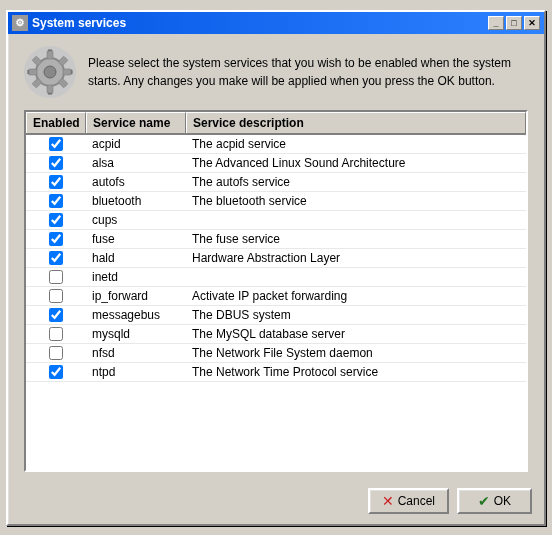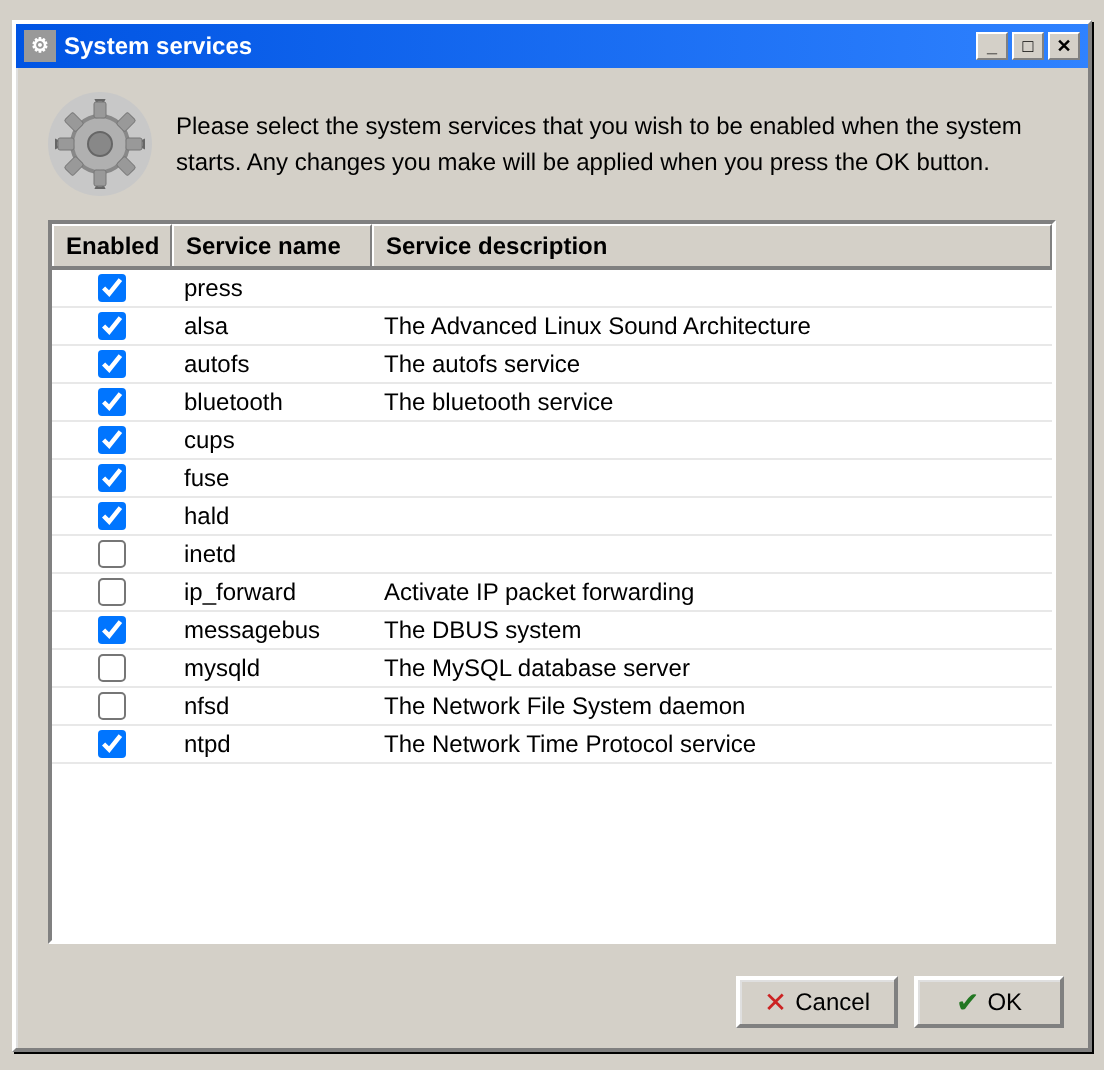--- a/index.html
+++ b/index.html
@@ -227,21 +227,22 @@
         <div class="th">Service name</div>
         <div class="th">Service description</div>
       </div>
       <div class="table-scroll-area">
         <div class="table-inner" id="table-body">
 
         <div class="table-row">
               <div class="td td-check">
                 <input type="checkbox" checked="" style="">
               </div>
-              <div class="td">press</div>
+              <div class="td">acpid</div>
+              <div class="td">The acpid service</div>
             </div>
             <div class="table-row">
               <div class="td td-check">
                 <input type="checkbox" checked="" style="">
               </div>
               <div class="td">alsa</div>
               <div class="td">The Advanced Linux Sound Architecture</div>
             </div>
             <div class="table-row">
               <div class="td td-check">
@@ -261,26 +262,28 @@
               <div class="td td-check">
                 <input type="checkbox" checked="" style="">
               </div>
               <div class="td">cups</div>
             </div>
             <div class="table-row">
               <div class="td td-check">
                 <input type="checkbox" checked="" style="">
               </div>
               <div class="td">fuse</div>
+              <div class="td">The fuse service</div>
             </div>
             <div class="table-row">
               <div class="td td-check">
                 <input type="checkbox" checked="" style="">
               </div>
               <div class="td">hald</div>
+              <div class="td">Hardware Abstraction Layer</div>
             </div>
             <div class="table-row">
               <div class="td td-check">
                 <input type="checkbox" style="">
               </div>
               <div class="td">inetd</div>
             </div>
             <div class="table-row">
               <div class="td td-check">
                 <input type="checkbox" style="">

